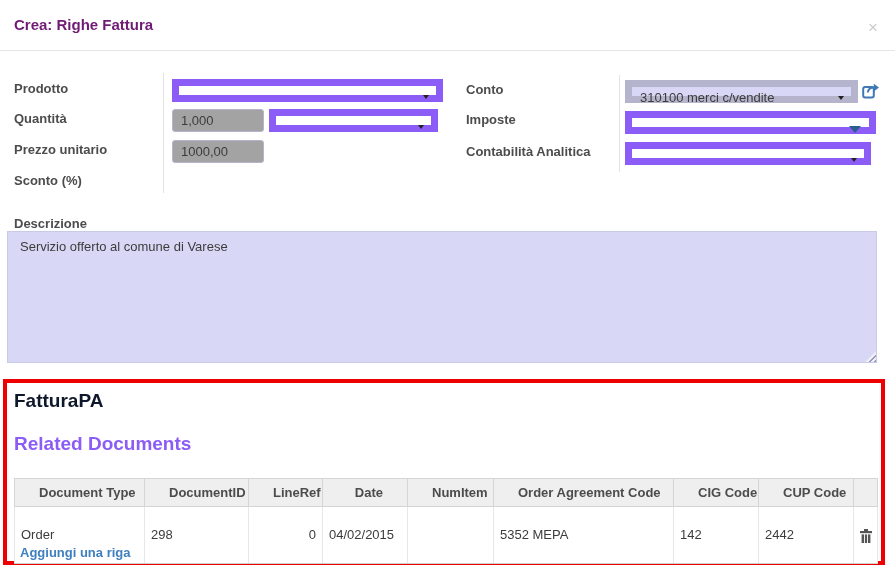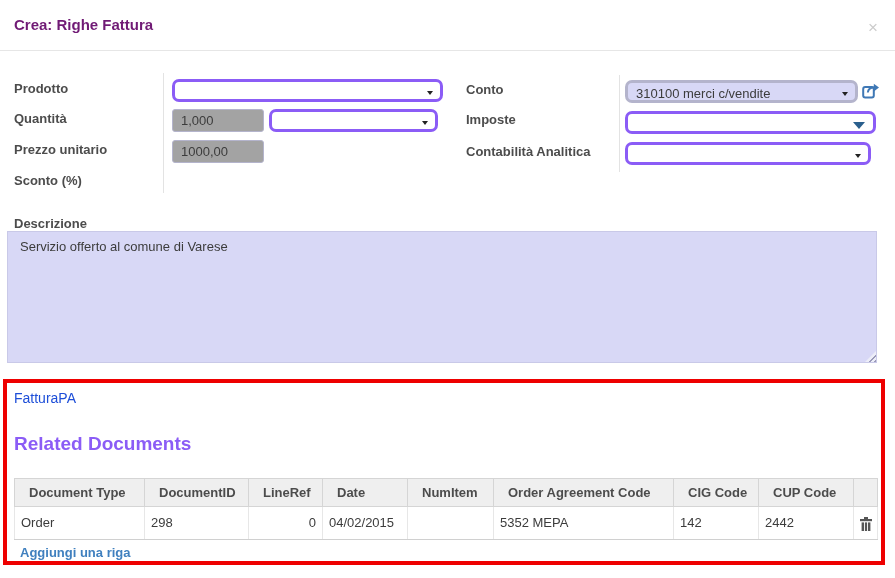--- a/index.html
+++ b/index.html
@@ -13,49 +13,49 @@
   .hdiv { height:1px; background:#e6e6e6; }
   .vdiv { width:1px; background:#e3e3e3; }
 
   .flabel { font-size:13px; font-weight:bold; color:#4c4c4c; white-space:nowrap; }
 
   .tin { border:1px solid #b4b4cc; border-radius:3px; font-size:13px; color:#3c3c3c;
          padding:0 8px; background:#fff; font-family:inherit; outline:none; }
   .tin.req { background:#a3a3a3; }
   .tin.plain { border-color:#b9b9b9; }
 
-  .sel { border:3px solid #8b5cf6; border-radius:7px; background:#fff; position:absolute;
+  .sel { border:7px solid #8b5cf6; border-radius:0; background:#fff; position:absolute;
          font-size:13px; color:#3c3c3c; cursor:pointer; }
   .sel.req { background:#d8d8f6; border-color:#b4b4cc; }
   .sel .sel-value { position:absolute; left:8px; top:3px; white-space:nowrap; }
   .caret-sm { position:absolute; right:7px; top:9px; width:0; height:0;
               border-left:3.5px solid transparent; border-right:3.5px solid transparent;
               border-top:4.5px solid #222; }
   .caret-lg { position:absolute; right:8px; top:8px; width:0; height:0;
               border-left:6px solid transparent; border-right:6px solid transparent;
               border-top:7px solid #2a5f8d; }
 
   textarea.desc { position:absolute; background:#d8d8f6; border:1px solid #c9c9e8;
                   resize:none; padding:7px 12px; font-size:13px; color:#3c3c3c;
                   font-family:inherit; outline:none; overflow:hidden; }
   .grip { position:absolute; width:11px; height:11px;
           clip-path:polygon(100% 0,100% 100%,0 100%);
           background:repeating-linear-gradient(-45deg,#9a9ab8 0 1.5px,#ecedf8 1.5px 4px); }
 
   .redbox { position:absolute; border:4px solid #ee0000; background:#fff; }
-  .h-purple1 { font-size:14px; font-weight:normal; color:#1d4ed8; }
+  .h-purple1 { font-size:19px; font-weight:bold; color:#0f172a; }
   .h-purple2 { font-size:19px; font-weight:bold; color:#8b5cf6; }
 
   table.rel { border-collapse:collapse; table-layout:fixed; width:863px;
               font-size:13px; color:#3c3c3c; }
   table.rel th { background:#efefef; border:1px solid #d5d5d5; font-weight:bold;
-                 color:#4c4c4c; text-align:left; padding:3px 14px; height:28px;
+                 color:#4c4c4c; text-align:right; padding:3px 24px; height:28px;
                  font-size:13px; white-space:nowrap; overflow:hidden; }
   table.rel td { border:1px solid #e7e7e7; border-bottom:1px solid #d0d0d0;
-                 padding:8px 6px; height:27px; white-space:nowrap; overflow:hidden;
+                 padding:20px 6px; height:27px; white-space:nowrap; overflow:hidden;
                  background:#fff; }
   td.lav  { background:#d8d8f6; border-left-color:#cfcfec; border-right-color:#cfcfec; }
   td.gray { background:#e9e9e9; text-align:right; padding-right:8px; }
   td.trashcell { text-align:center; padding:3px 2px; }
 
   .addlink { font-size:13px; font-weight:bold; color:#4080bf; cursor:pointer; }
   .icon-btn { cursor:pointer; }
 </style>
 </head>
 <body>

